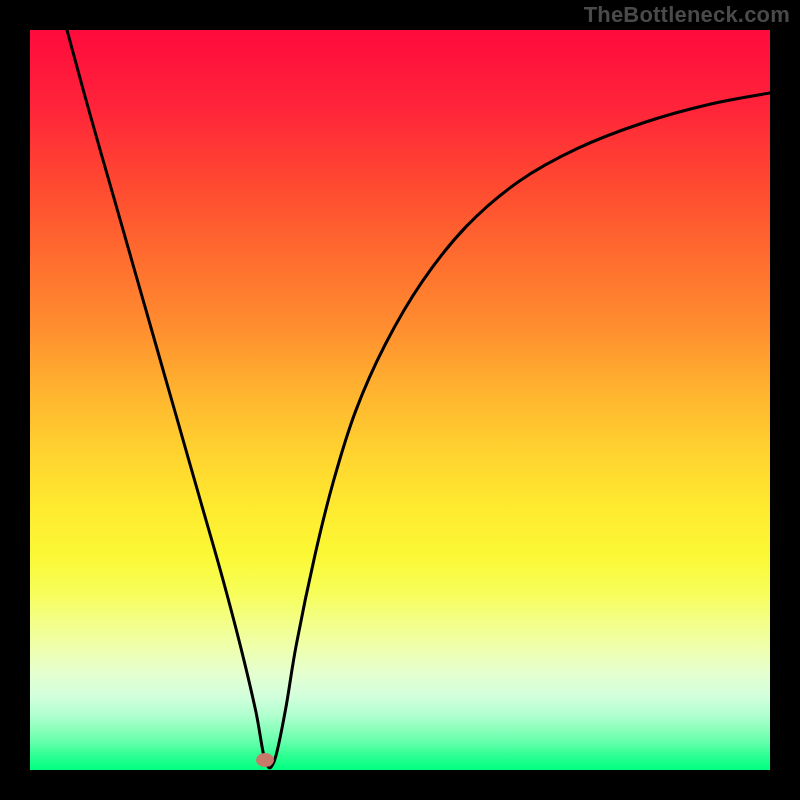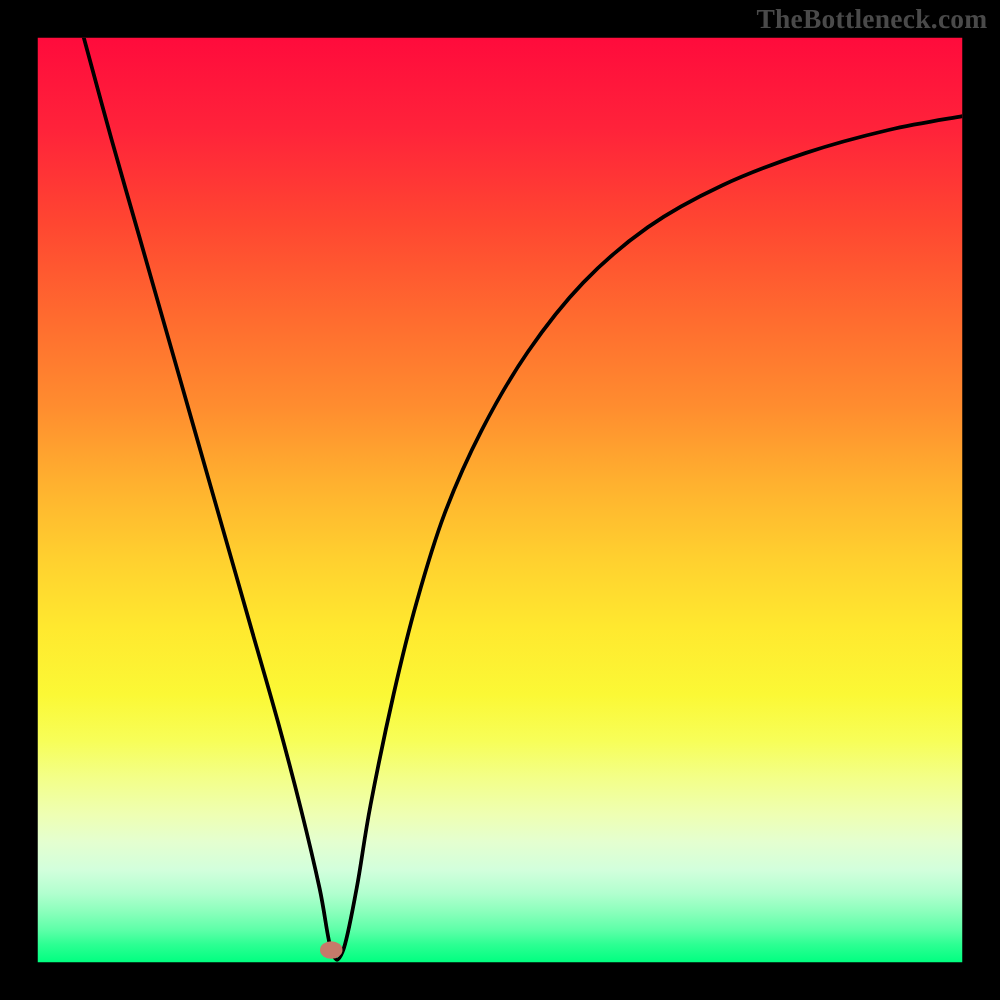--- a/index.html
+++ b/index.html
@@ -9,21 +9,20 @@
     height: 800px;
     background: #000;
     overflow: hidden;
     font-family: Arial, Helvetica, sans-serif;
   }
   .frame {
     position: relative;
     width: 800px;
     height: 800px;
     background: #000;
-    font-family: Liberation Serif, serif;
   }
   .watermark {
     position: absolute;
     top: 2px;
     right: 10px;
     color: #4a4a4a;
     font-size: 22px;
     font-weight: 600;
     letter-spacing: 0.2px;
     user-select: none;

